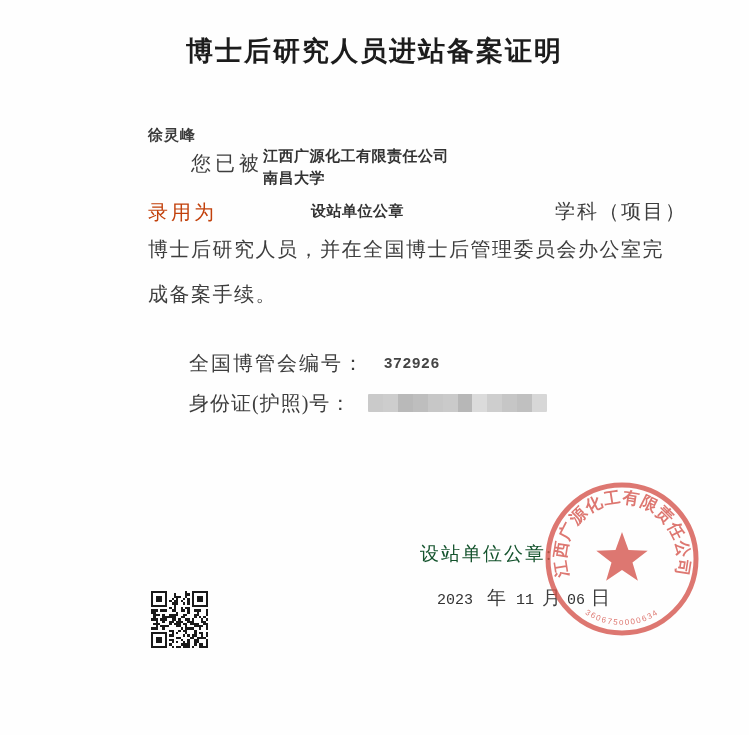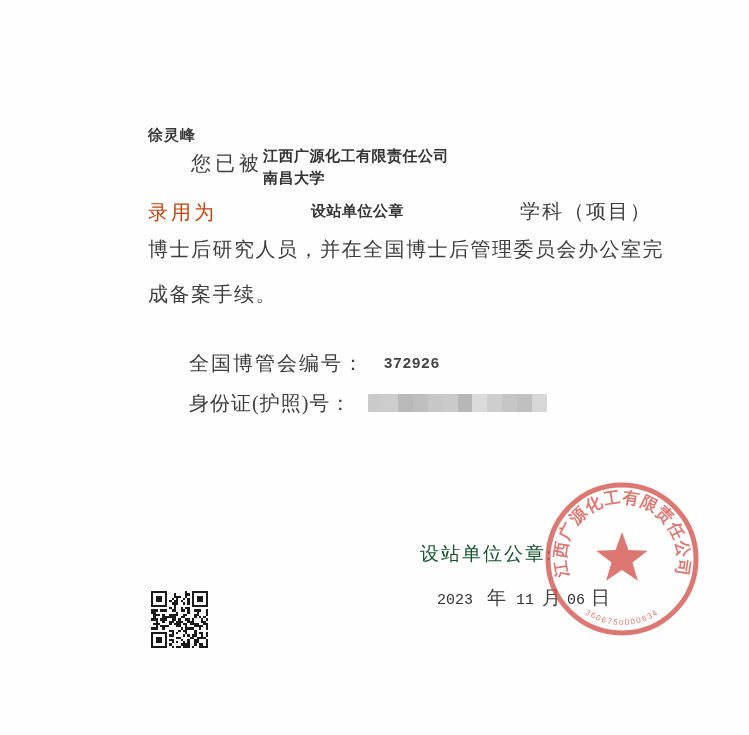--- a/index.html
+++ b/index.html
@@ -17,21 +17,21 @@
   .title{
     top:33px;left:0;width:100%;text-align:center;
     font-size:27px;font-weight:700;letter-spacing:2px;color:#1c1c1c;
   }
   .name{left:148px;top:126px;font-size:15px;font-weight:600;color:#3a3a3a;letter-spacing:1px;}
   .acc-prefix{left:191px;top:150px;font-size:20px;letter-spacing:4px;color:#3d3d3d;}
   .unit1{left:263px;top:147px;font-size:15px;font-weight:600;color:#333;letter-spacing:0.5px;}
   .unit2{left:263px;top:169px;font-size:15px;font-weight:600;color:#333;letter-spacing:0.5px;}
   .employed{left:148px;top:199px;font-size:20px;letter-spacing:3px;color:#c2410c;}
   .discipline{left:311px;top:202px;font-size:15px;font-weight:600;color:#333;letter-spacing:0.5px;}
-  .disc-suffix{left:520px;top:198px;font-size:20px;letter-spacing:2px;color:#3d3d3d;}
+  .disc-suffix{left:555px;top:198px;font-size:20px;letter-spacing:2px;color:#3d3d3d;}
   .body1{left:148px;top:236px;font-size:20px;letter-spacing:1.5px;color:#3d3d3d;}
   .body2{left:148px;top:281px;font-size:20px;letter-spacing:1.5px;color:#3d3d3d;}
   .reg-label{left:189px;top:350px;font-size:20px;letter-spacing:2px;color:#3d3d3d;}
   .reg-value{left:384px;top:354px;font-size:15px;font-weight:600;color:#444;letter-spacing:1px;}
   .id-label{left:189px;top:390px;font-size:20px;letter-spacing:1px;color:#3d3d3d;}
   .redaction{left:368px;top:394px;width:179px;height:18px;display:flex;overflow:hidden;border-radius:1px;}
   .seal-caption{left:420px;top:541px;font-size:19px;letter-spacing:2px;color:#14532d;}
   .date-row{left:437px;top:585px;font-size:19px;color:#3d3d3d;}
   .date-row .num{font-family:Liberation Mono, monospace;font-size:15px;color:#333;}
   .date-row .sep{display:inline-block;}
@@ -43,20 +43,21 @@
   .stamp{left:537px;top:474px;width:170px;height:170px;opacity:0.78;}
   .qr{left:151px;top:591px;width:57px;height:57px;}
   .footer{left:133px;top:678px;font-size:13px;color:#555;letter-spacing:1.5px;}
   .footer .url{font-family:"Liberation Mono","DejaVu Sans Mono",monospace;font-size:11.5px;letter-spacing:0.5px;color:#555;}
 </style>
 </head>
 <body>
 
 <div class="page">
 
+  <div class="abs title serif">博士后研究人员进站备案证明</div>
 
   <div class="abs name sans">徐灵峰</div>
 
   <div class="abs acc-prefix serif">您已被</div>
   <div class="abs unit1 sans">江西广源化工有限责任公司</div>
   <div class="abs unit2 sans">南昌大学</div>
 
   <div class="abs employed serif">录用为</div>
   <div class="abs discipline sans">设站单位公章</div>
   <div class="abs disc-suffix serif">学科（项目）</div>

